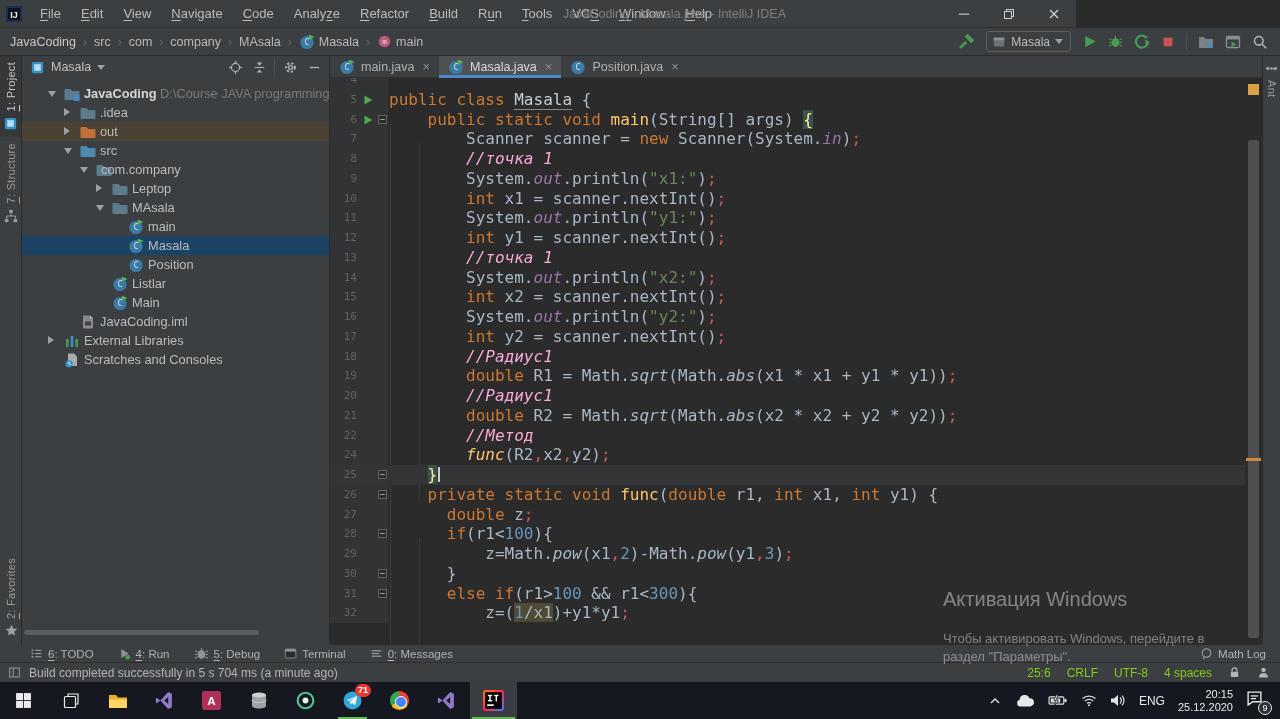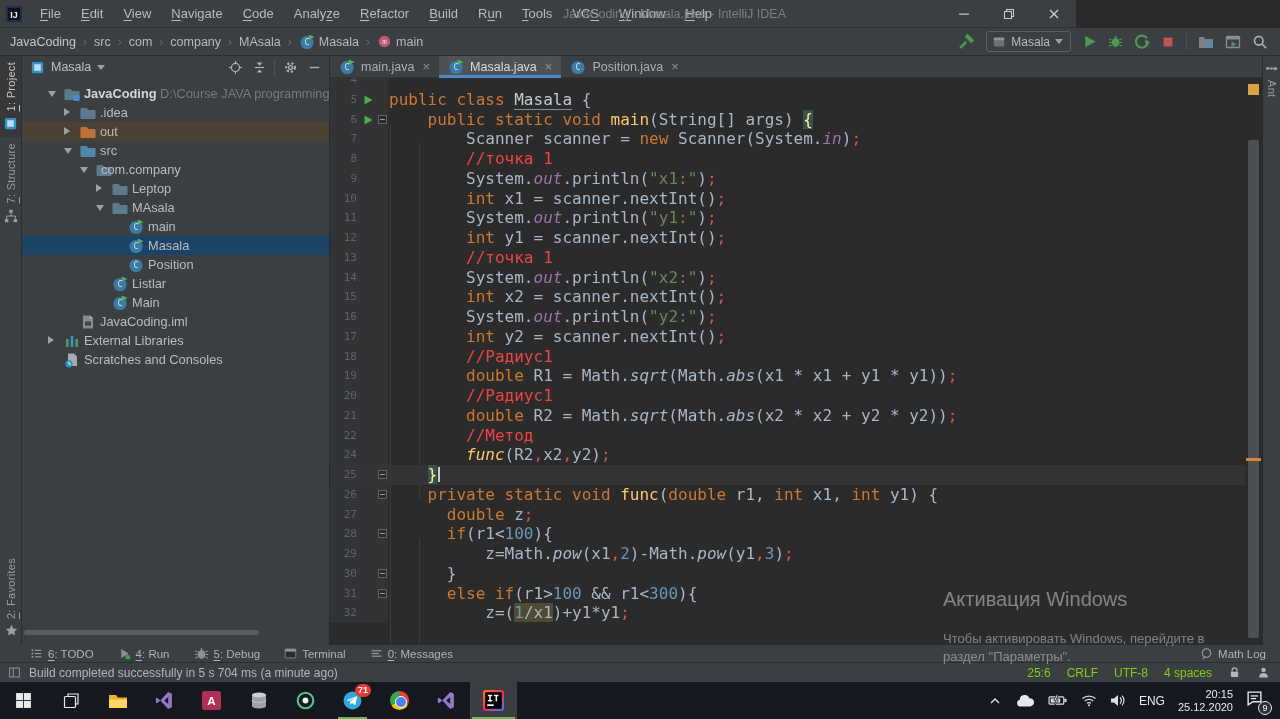--- a/index.html
+++ b/index.html
@@ -81,21 +81,21 @@
   .iguide { position:absolute; width:1px; background:#3a3d3f; }
   .code-line { position:relative; display:flex; height:19.75px; }
   .code-line.cur { background:#323436; }
   .g { width:59px; flex:none; display:flex; position:relative; }
   .g .num { width:31px; text-align:right; padding-right:4px; color:#606366; font-size:11px; line-height:19.75px;
     font-family:"DejaVu Sans Mono",monospace; }
   .g .ic { flex:1; position:relative; }
   .g .run { position:absolute; left:2px; top:5px; }
   .g .fold { position:absolute; right:2px; top:5px; }
   .code { font-family:"DejaVu Sans Mono",monospace; font-size:16px; line-height:19.75px; white-space:pre; color:#a9b7c6; }
-  .tk-k { color:#cc7832; } .tk-s { color:#6a8759; } .tk-c { color:#ef4444; }
+  .tk-k { color:#cc7832; } .tk-s { color:#6a8759; } .tk-c { color:#f9a8d4;font-style:italic; }
   .tk-n2 { color:#6897bb; } .tk-f { color:#9876aa; font-style:italic; }
   .tk-sm { font-style:italic; } .tk-m { color:#ffc66d; } .tk-mi { color:#ffc66d; font-style:italic; }
   .tk-cl { color:#c3ccd4; border-bottom:1px solid #8a8a8a; }
   .tk-bh { background:#3b514d; color:#ffef98; }
   .tk-x { color:#cf5b56; }
   .tk-nw { color:#6897bb; background:#4e4a33; }
   .tk-tw { background:#4e4a33; }
   .caret { display:inline-block; width:2px; height:15px; background:#cdcdcd; vertical-align:-2px; margin-left:1px; }
 
   

